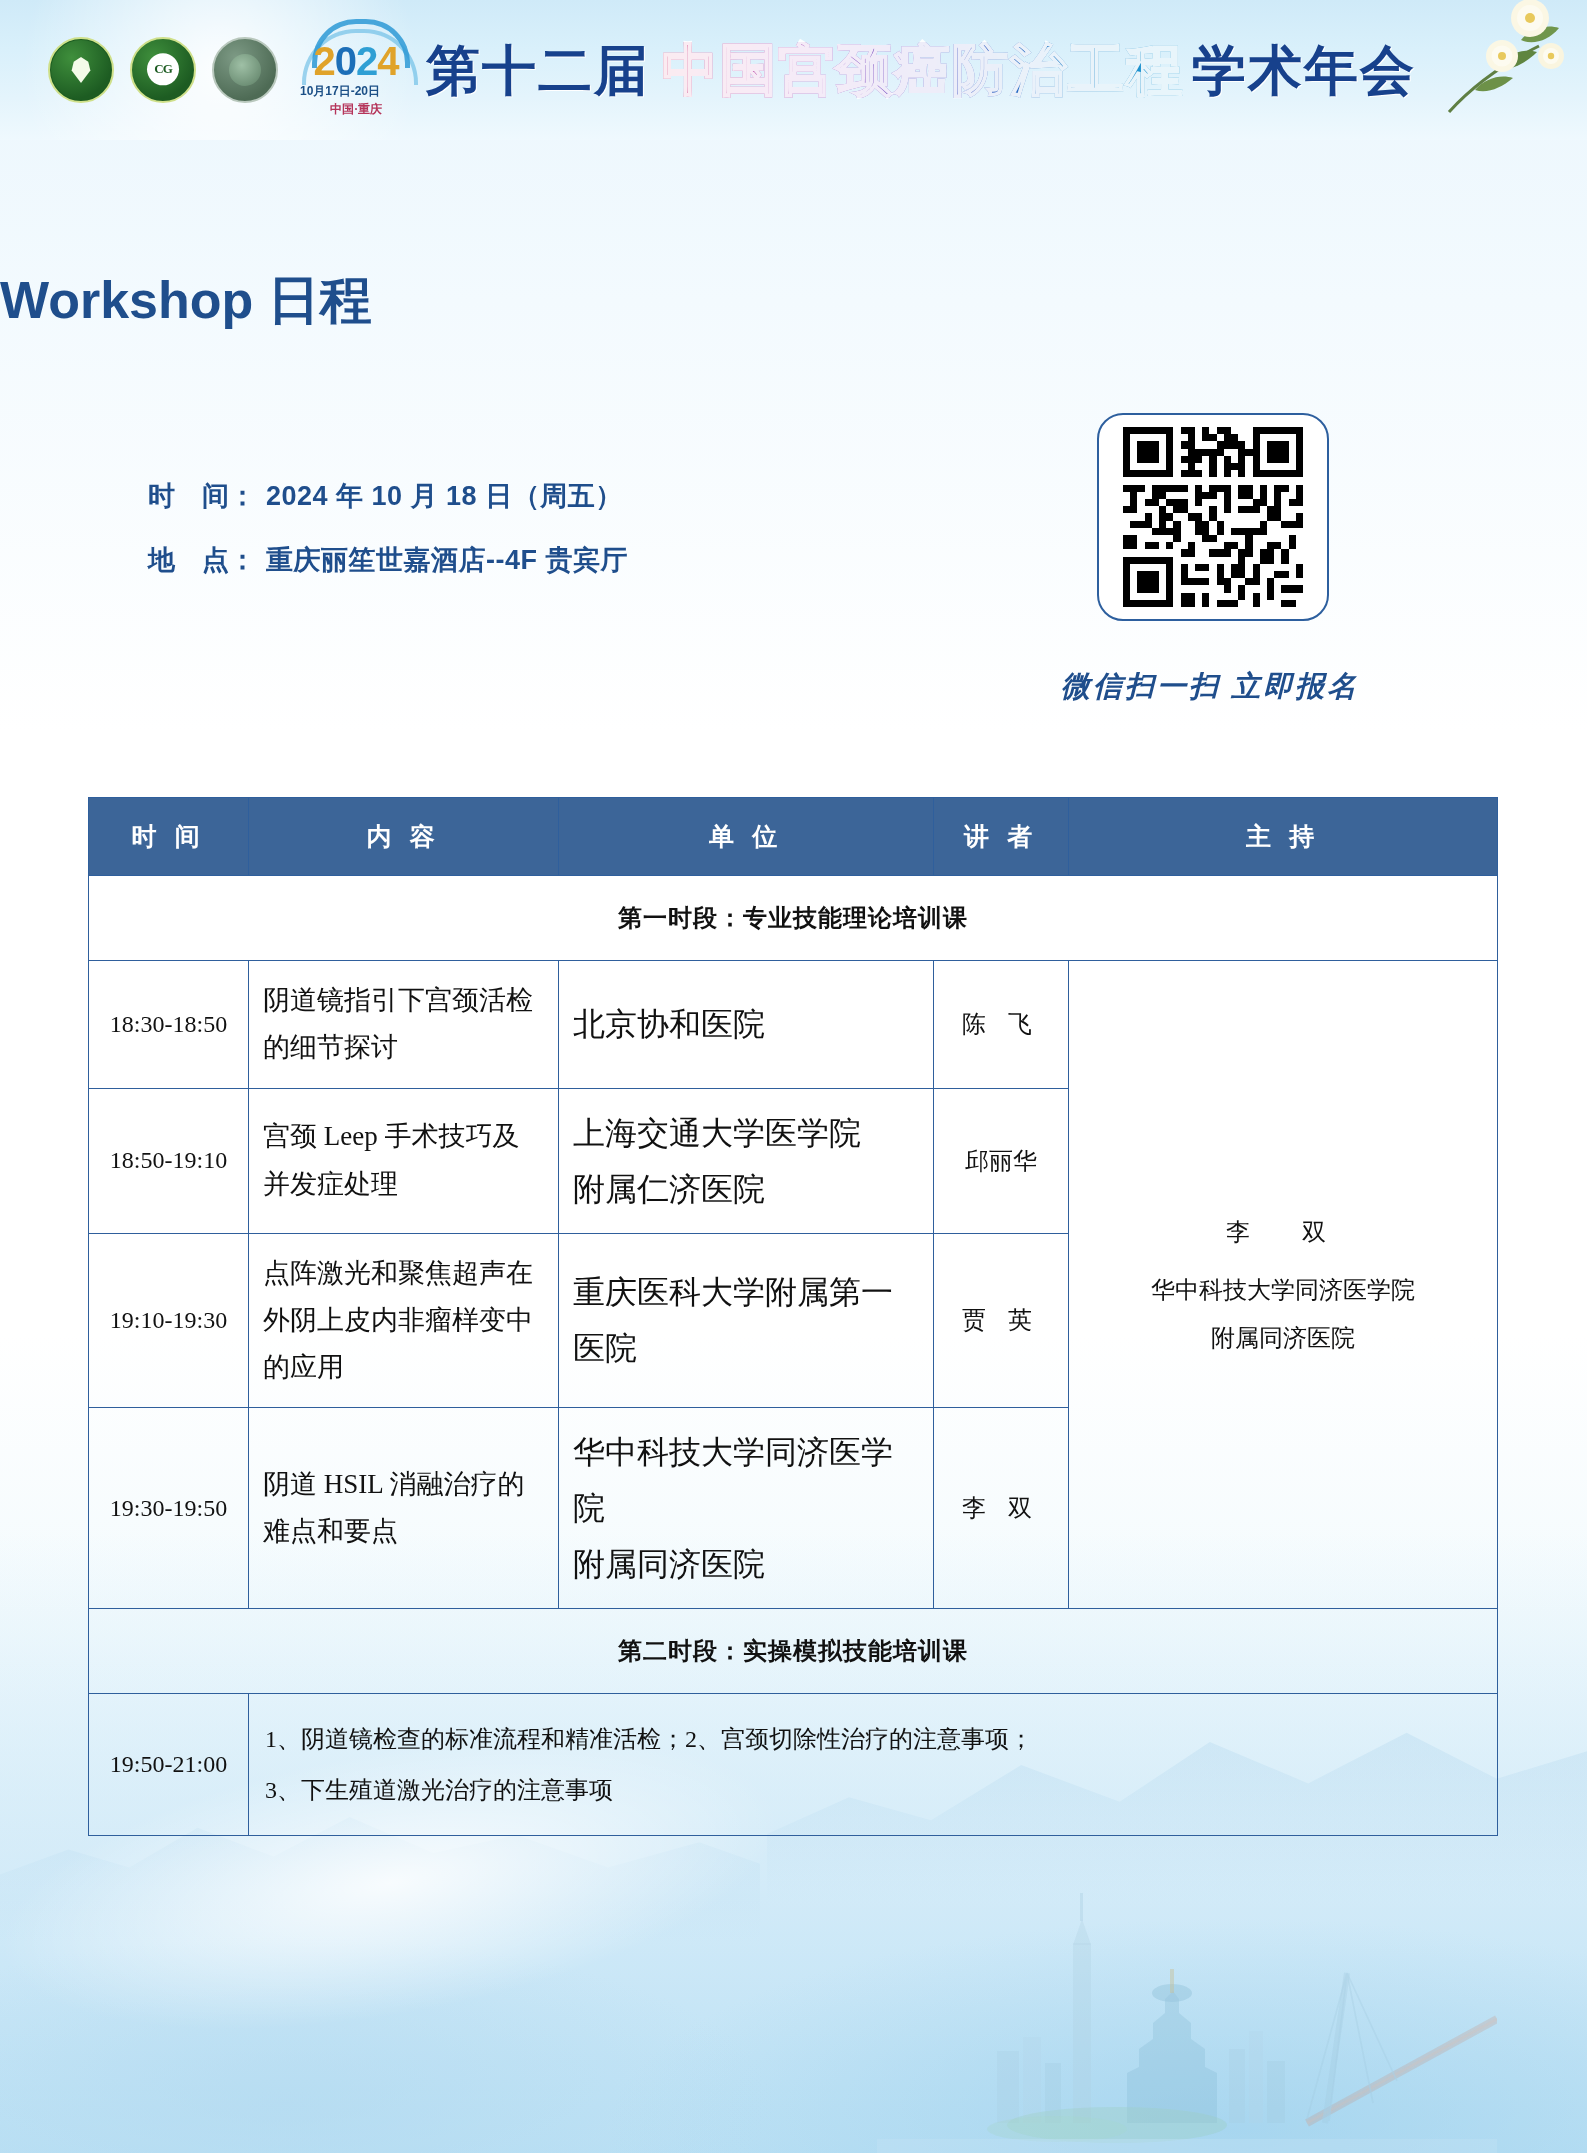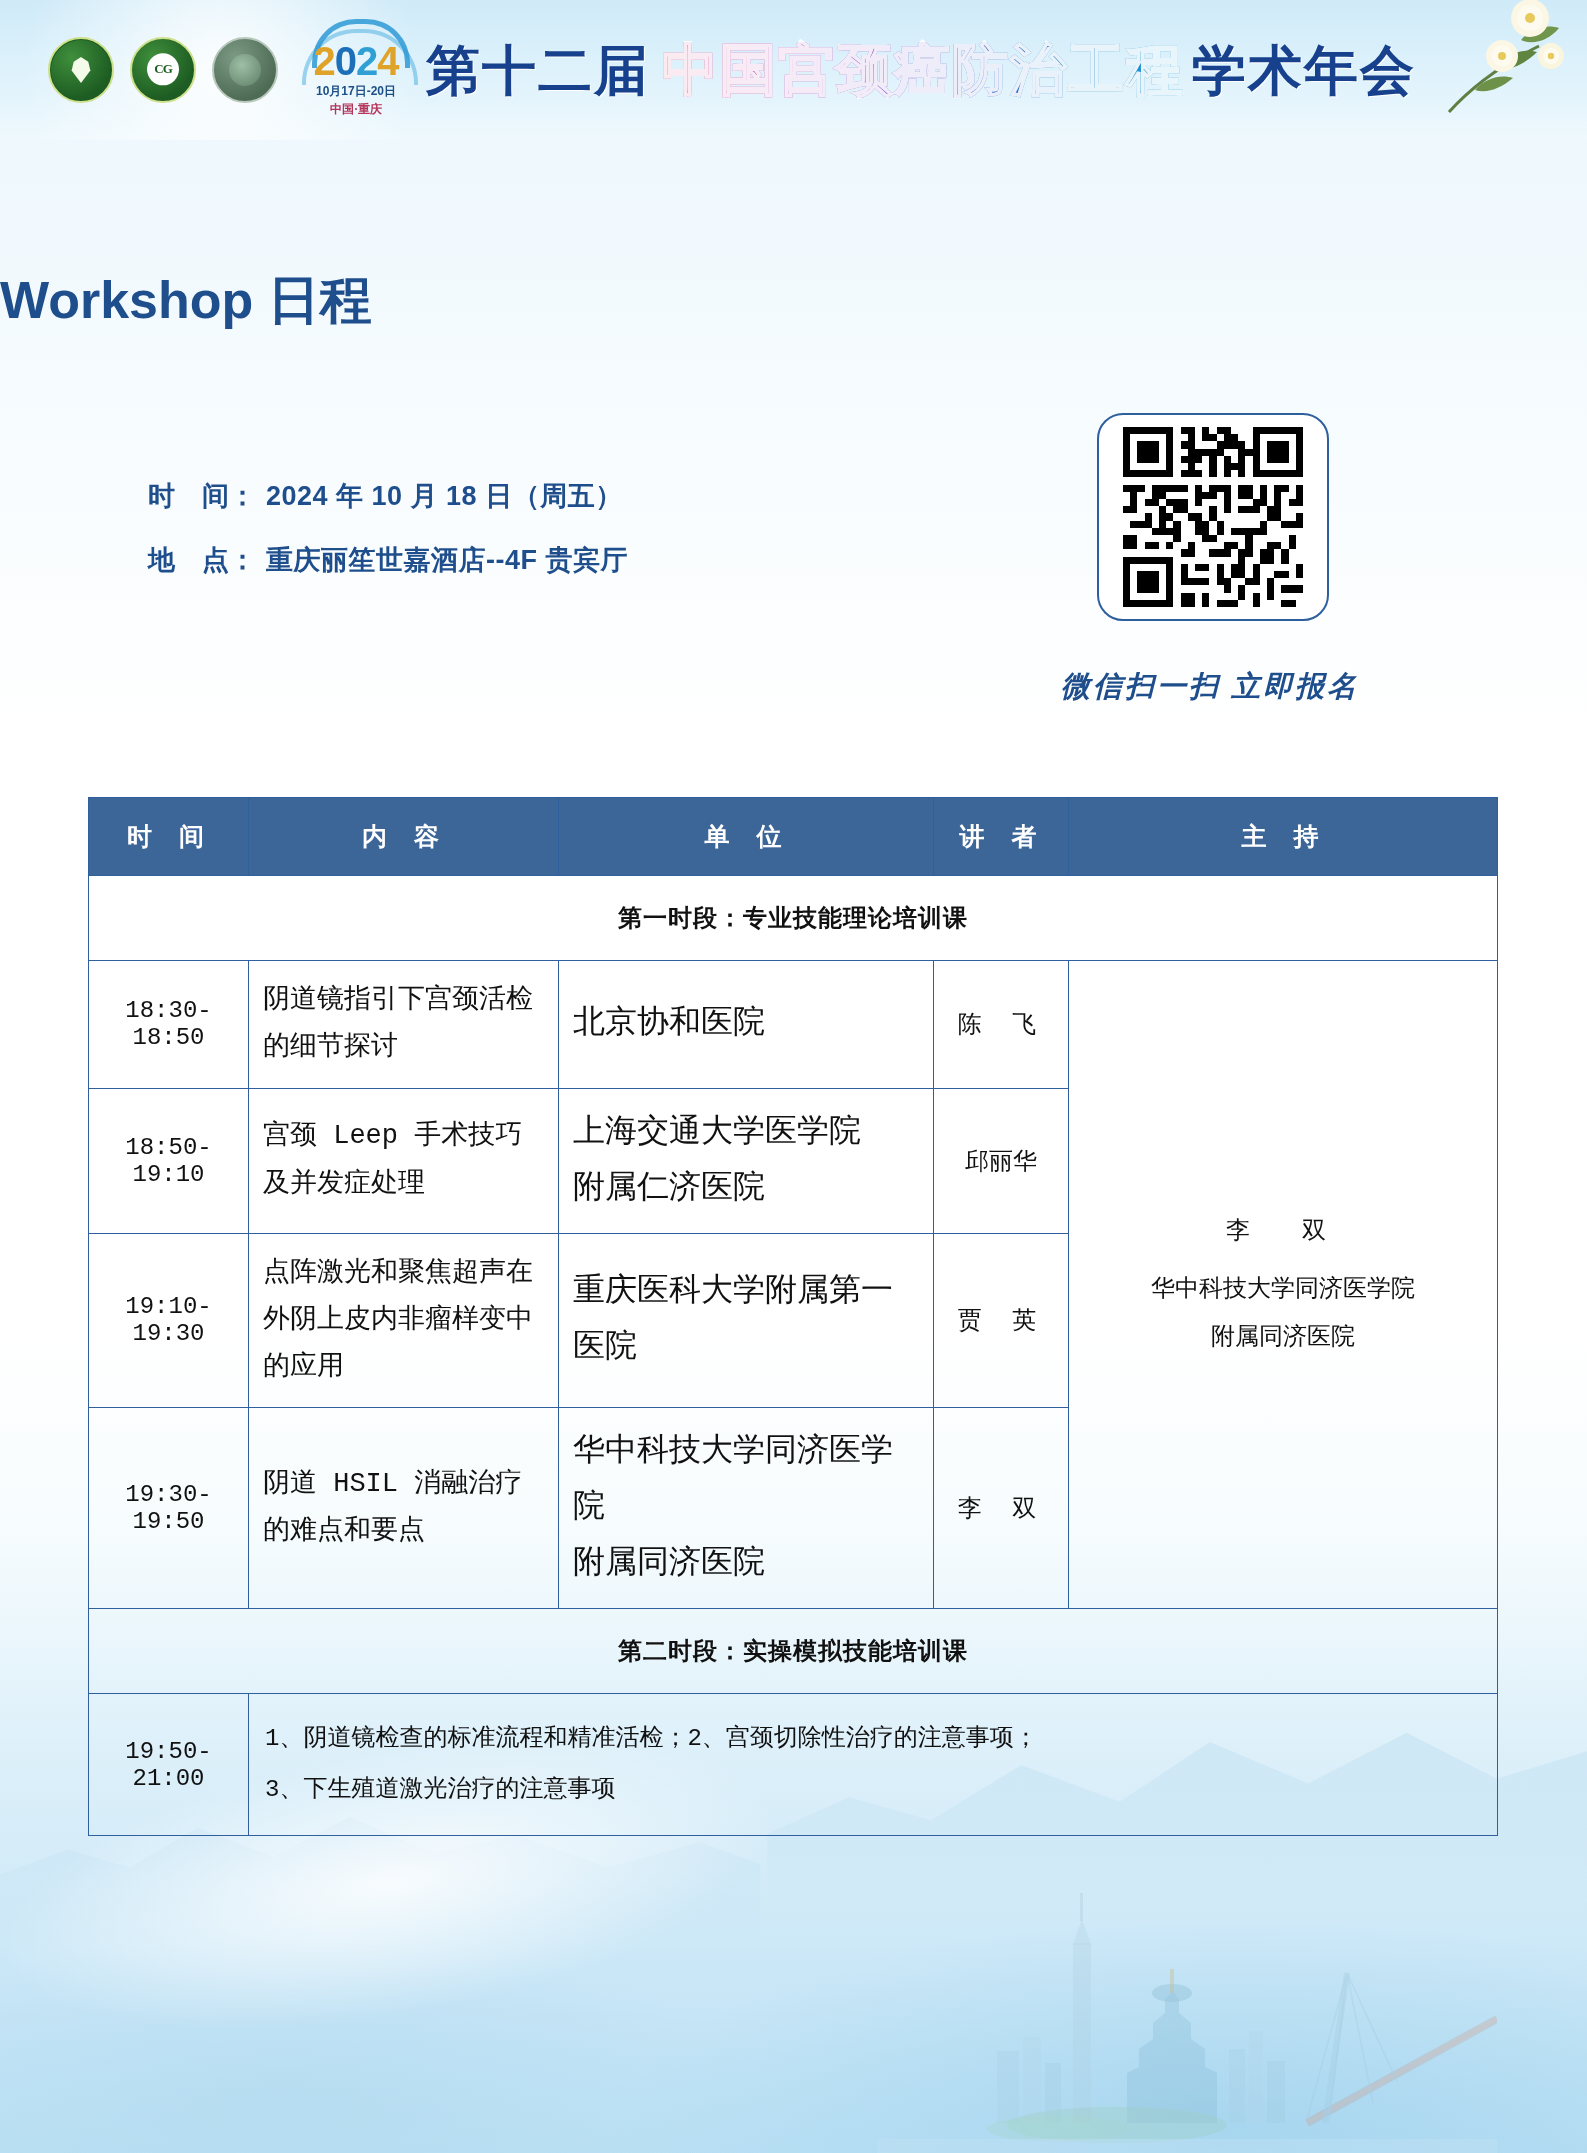--- a/index.html
+++ b/index.html
@@ -75,21 +75,21 @@
           background:radial-gradient(circle at 40% 35%,#9fc0a6,#5d7f65);}
 
   .year-mark{margin-left:22px;width:112px;height:110px;position:relative;flex:none;}
   .year-arc{position:absolute;left:12px;top:4px;width:88px;height:44px;
       border:5px solid #2e9ad6;border-bottom:none;border-radius:44px 44px 0 0;opacity:.85;}
   .year-arc2{position:absolute;left:2px;top:14px;width:108px;height:52px;
       border:4px solid #55b4e2;border-bottom:none;border-radius:54px 54px 0 0;opacity:.55;}
   .year-digits{position:absolute;left:0;top:26px;width:112px;text-align:center;
       font:800 40px/1 "Liberation Sans",sans-serif;letter-spacing:-1px;}
   .d2{color:#e0a32a;} .d0{color:#1c6fb8;} .d2b{color:#2f9fd4;} .d4{color:#e0a32a;}
-  .year-date{position:absolute;left:0;top:70px;width:112px;text-align:center;
+  .year-date{position:absolute;left:0;top:70px;width:112px;text-align:left;
       font:700 12px/1 "Liberation Sans",sans-serif;color:#1b4f86;}
   .year-city{position:absolute;left:0;top:88px;width:112px;text-align:center;
       font:700 12px/1 "Liberation Serif",serif;color:#b5345a;}
 
   .banner-title{display:flex;align-items:baseline;margin-left:14px;white-space:nowrap;}
   .bt-blue{font:800 54px/1 "Liberation Sans",sans-serif;color:#17418c;
       letter-spacing:2px;text-shadow:1px 1px 0 #ffffff;}
   .bt-grad{font:800 56px/1 "Liberation Serif",serif;letter-spacing:2px;margin-left:12px;
       background:linear-gradient(90deg,#d0386f 0%,#b5349a 16%,#8a3ab5 32%,#5b45c0 48%,#2f62c2 64%,#1f86c9 80%,#1b9ad2 100%);
       -webkit-background-clip:text;background-clip:text;color:transparent;
@@ -118,21 +118,21 @@
   .qr-box{width:228px;height:204px;border:2px solid #2d5f9e;border-radius:26px;
       background:#fff;display:flex;align-items:center;justify-content:center;}
   .qr-img{width:180px;height:180px;image-rendering:pixelated;}
   .qr-caption{position:absolute;left:990px;top:672px;width:440px;text-align:center;
       font:700 29px/1 "Liberation Serif",serif;color:#1f4e8c;letter-spacing:3px;
       font-style:italic;}
 
   
   .tbl-wrap{position:absolute;left:88px;top:797px;width:1410px;}
   table.sched{border-collapse:collapse;width:100%;table-layout:fixed;
-      font-family:Liberation Mono, monospace;}
+      font-family:Liberation Serif, serif;}
   table.sched th,table.sched td{border:1px solid #2f5f9c;vertical-align:middle;}
   table.sched thead th{
       background:#3c6598;color:#ffffff;font-size:25px;font-weight:700;
       letter-spacing:6px;padding:22px 0;text-align:center;}
   .c-time{width:160px;} .c-content{width:310px;} .c-unit{width:375px;}
   .c-speaker{width:135px;} .c-host{width:auto;}
 
   .section-row td{
       text-align:center;font-size:24px;font-weight:700;color:#111;
       padding:26px 0;letter-spacing:1px;}

